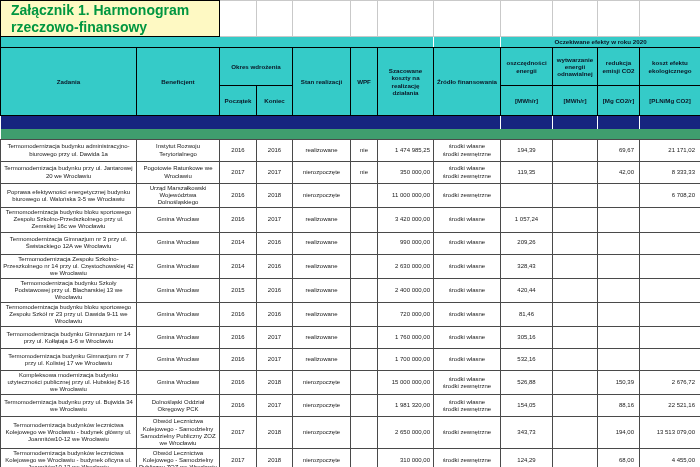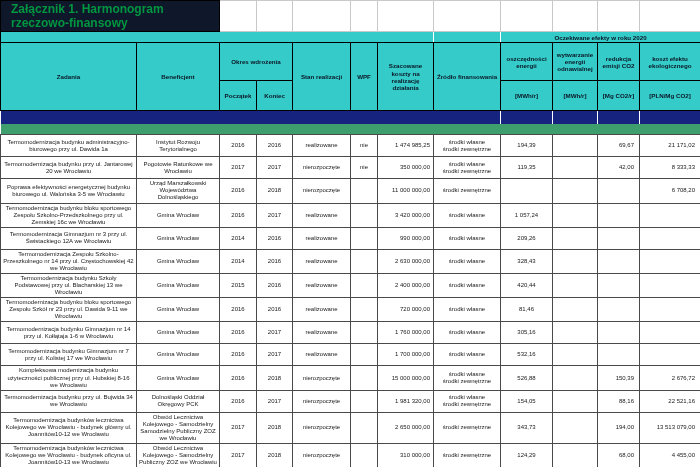--- a/index.html
+++ b/index.html
@@ -4,21 +4,21 @@
 <style>
   html,body { margin:0; padding:0; background:#ffffff; }
   body { width:700px; font-family:"Liberation Sans", sans-serif; color:#1a1a1a; }
   table { width:700px; table-layout:fixed; border-collapse:collapse; }
   td, th { font-size:6px; line-height:1.18; vertical-align:middle; text-align:center;
            padding:1px 2px; word-wrap:break-word; overflow:hidden; }
 
   
   tr.title-row { height:22px; }
   .title-cell { border:1px solid #000; text-align:left; padding-left:10px;
-                font-size:12px; font-weight:bold; color:#009640; background:#0f172a; }
+                font-size:14px; font-weight:bold; color:#009640; background:#fef9c3; }
   .title-blank { border:1px solid #c9c9c9; background:#fff; }
 
   
   .hdr { background:#35cbc8; color:#0b1626; font-weight:bold; border:1px solid #000;
          font-size:6.2px; }
   tr.strip-row { height:11px; }
   .strip { background:#35cbc8; border-top:1px solid #000; border-bottom:1px solid #000;
            font-size:6.2px; font-weight:bold; color:#0b1626; }
   .strip.sep { border-left:1px solid #ffffff; }
   .strip.outer-l { border-left:1px solid #000; }

